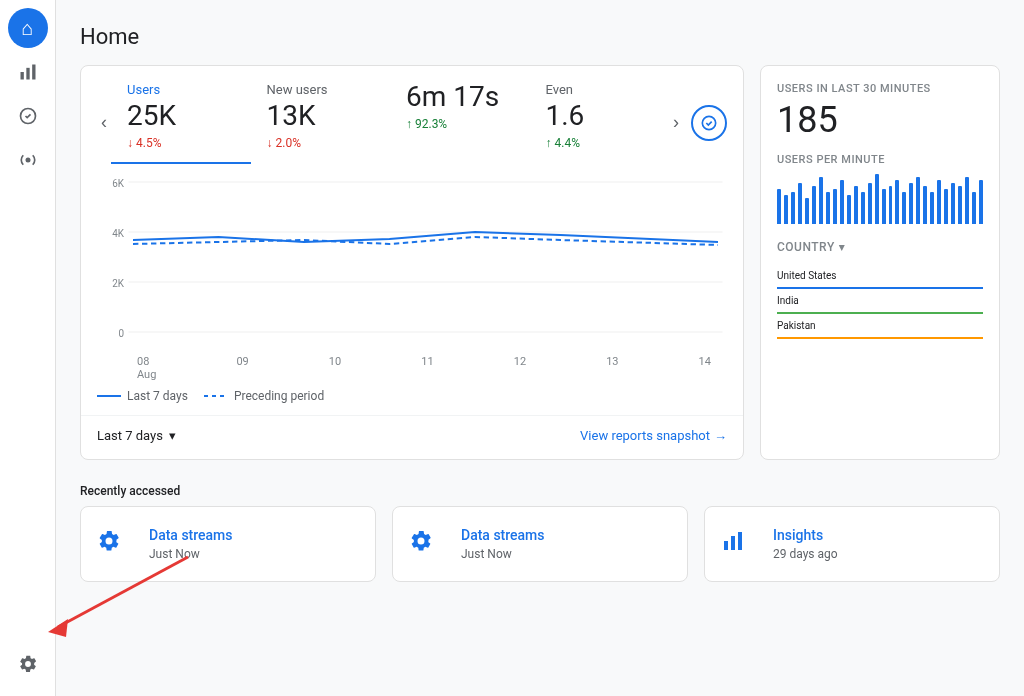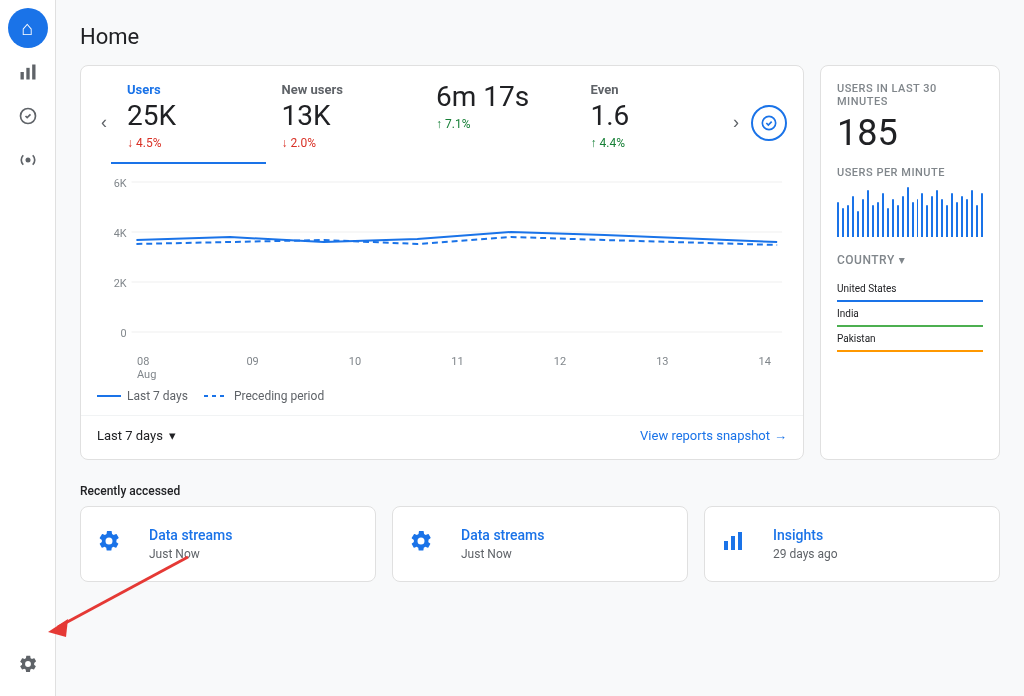--- a/index.html
+++ b/index.html
@@ -91,21 +91,21 @@
       min-width: 0;
     }
     .metric-item:first-of-type {
       border-bottom: 2px solid #1a73e8;
       padding-bottom: 12px;
     }
     .metric-label {
       font-size: 13px;
       color: #1a73e8;
       margin-bottom: 4px;
-      font-weight: 700;
+      font-weight: 400;
     }
     .metric-label.gray {
       color: #5f6368;
     }
     .metric-value {
       font-size: 28px;
       font-weight: 400;
       color: #202124;
       line-height: 1.1;
     }
@@ -190,21 +190,21 @@
       color: #1a73e8;
       cursor: pointer;
       display: flex;
       align-items: center;
       gap: 4px;
       text-decoration: none;
     }
 
     
     .right-panel {
-      width: 180px;
+      width: 240px;
       background: #fff;
       border-radius: 8px;
       border: 1px solid #e0e0e0;
       padding: 16px;
       flex-shrink: 0;
     }
     .panel-label {
       font-size: 11px;
       font-weight: 500;
       color: #80868b;
@@ -358,21 +358,21 @@
         </div>
 
         <div class="metric-item">
           <div class="metric-label gray">New users</div>
           <div class="metric-value">13K</div>
           <div class="metric-change down">↓ 2.0%</div>
         </div>
 
         <div class="metric-item">
           <div class="metric-value">6m 17s</div>
-          <div class="metric-change up">↑ 7.1%</div>
+          <div class="metric-change up">↑ 92.3%</div>
         </div>
 
         <div class="metric-item">
           <div class="metric-label gray">Even</div>
           <div class="metric-value">1.6</div>
           <div class="metric-change up">↑ 4.4%</div>
         </div>
 
         <button class="metric-nav">›</button>
 

